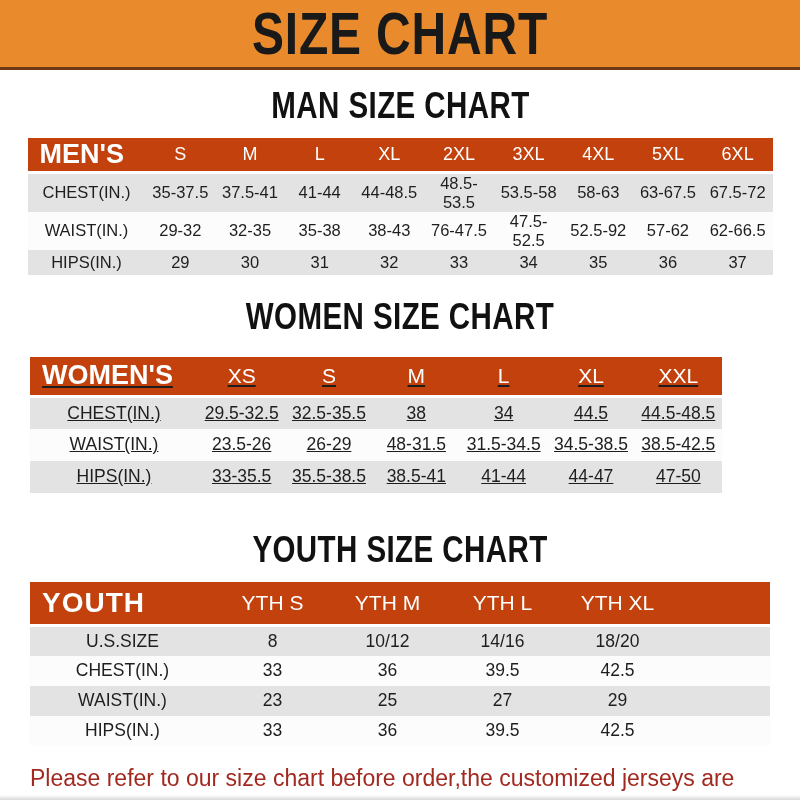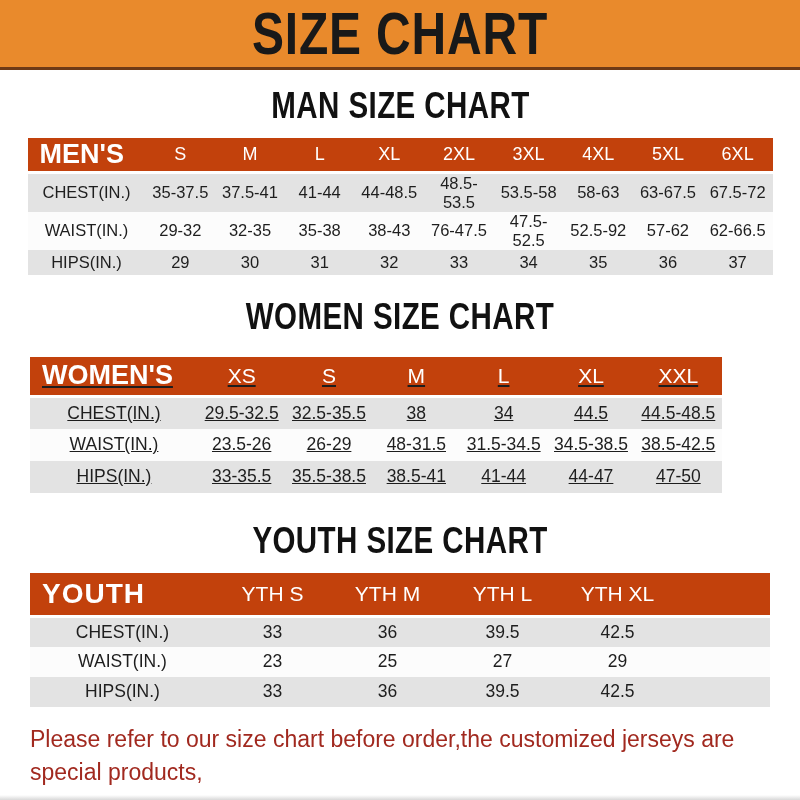--- a/index.html
+++ b/index.html
@@ -26,21 +26,21 @@
     line-height: 40px; height: 40px;
   }
   .section-heading span {
     display: inline-block;
     font-size: 36px; font-weight: 800; color: #111;
     transform: scaleX(0.82); letter-spacing: 0.5px;
     white-space: nowrap;
   }
   .heading-man   { margin-top: 16px; }
   .heading-women { margin-top: 22px; }
-  .heading-youth { margin-top: 28px; }
+  .heading-youth { margin-top: 37px; }
 
   
   table.size-table {
     border-collapse: collapse;
     table-layout: fixed;
   }
   table.size-table thead th {
     background: #c2410c; color: #ffffff;
     font-weight: 400; text-align: center;
     border-bottom: 3px solid #ffffff;
@@ -213,20 +213,28 @@
           <th class="label-col corner">YOUTH</th>
           <th>YTH S</th>
           <th>YTH M</th>
           <th>YTH L</th>
           <th>YTH XL</th>
           <th class="spacer-col"></th>
         </tr>
       </thead>
       <tbody>
         <tr>
+          <td class="label-col">U.S.SIZE</td>
+          <td>8</td>
+          <td>10/12</td>
+          <td>14/16</td>
+          <td>18/20</td>
+          <td class="spacer-col"></td>
+        </tr>
+        <tr>
           <td class="label-col">CHEST(IN.)</td>
           <td>33</td>
           <td>36</td>
           <td>39.5</td>
           <td>42.5</td>
           <td class="spacer-col"></td>
         </tr>
         <tr>
           <td class="label-col">WAIST(IN.)</td>
           <td>23</td>

